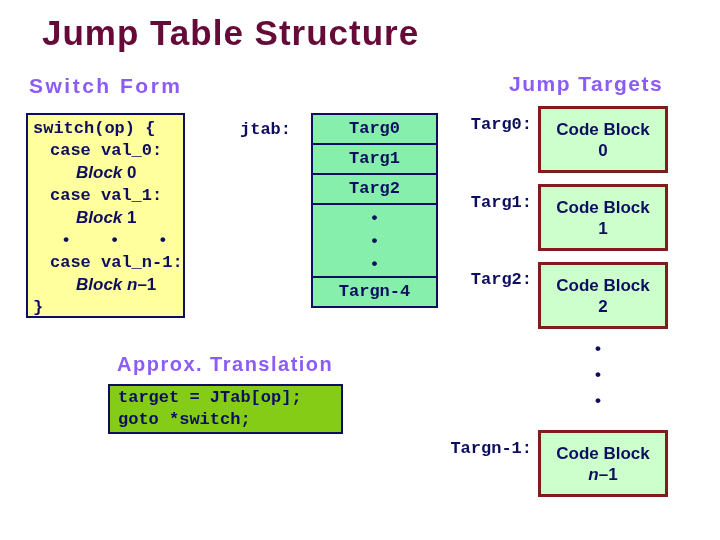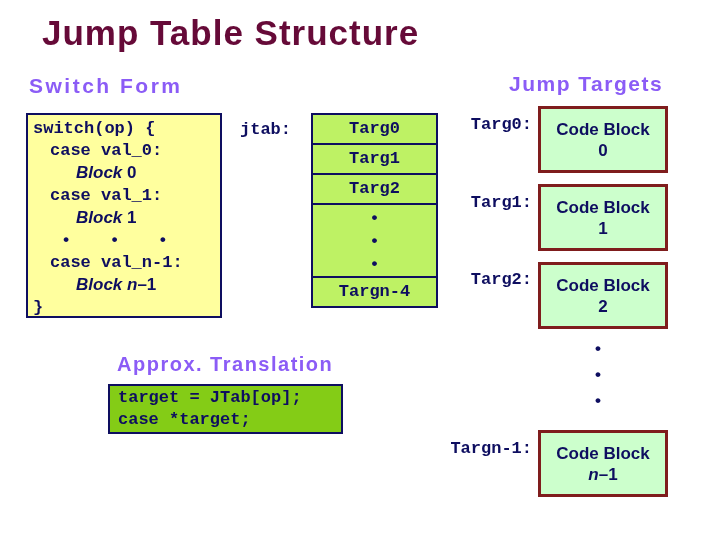--- a/index.html
+++ b/index.html
@@ -38,21 +38,21 @@
   
   .mono {
     font-family: "Liberation Mono", "DejaVu Sans Mono", monospace;
     font-weight: bold;
     color: #0e0e60;
   }
 
   
   .switch-box {
     left: 26px; top: 113px;
-    width: 196px; height: 205px;
+    width: 159px; height: 205px;
     box-sizing: border-box;
     background: #ffff9e;
     border: 2px solid #0e0e60;
     padding: 3px 0 0 5px;
   }
   .code-line {
     font-size: 17px;
     line-height: 22px;
     white-space: pre;
   }
@@ -68,21 +68,21 @@
     font-family: "Liberation Sans", sans-serif;
     font-weight: bold;
   }
 
   
   .jtab-label { left: 240px; top: 120px; font-size: 17px; }
   .jump-table {
     left: 311px; top: 113px;
     width: 127px; height: 195px;
     box-sizing: border-box;
-    background: #bef264;
+    background: #86efac;
     border: 2px solid #0e0e60;
   }
   .jt-row {
     height: 28px;
     border-bottom: 2px solid #0e0e60;
     font-size: 17px;
     line-height: 28px;
     text-align: center;
   }
   .jt-row.last { border-bottom: none; }
@@ -208,16 +208,16 @@
 
   <div class="abs mono tlabel" style="top:439px">Targn-1:</div>
   <div class="abs code-block" style="top:430px">
     <div>Code Block</div>
     <div><i>n</i><span>–1</span></div>
   </div>
 
   <div class="abs h2 approx-heading">Approx. Translation</div>
   <div class="abs purple-box">
     <div class="code-line mono">target = JTab[op];</div>
-    <div class="code-line mono">case *target;</div>
+    <div class="code-line mono">goto *switch;</div>
   </div>
 
 </div>
 
 </body></html>

